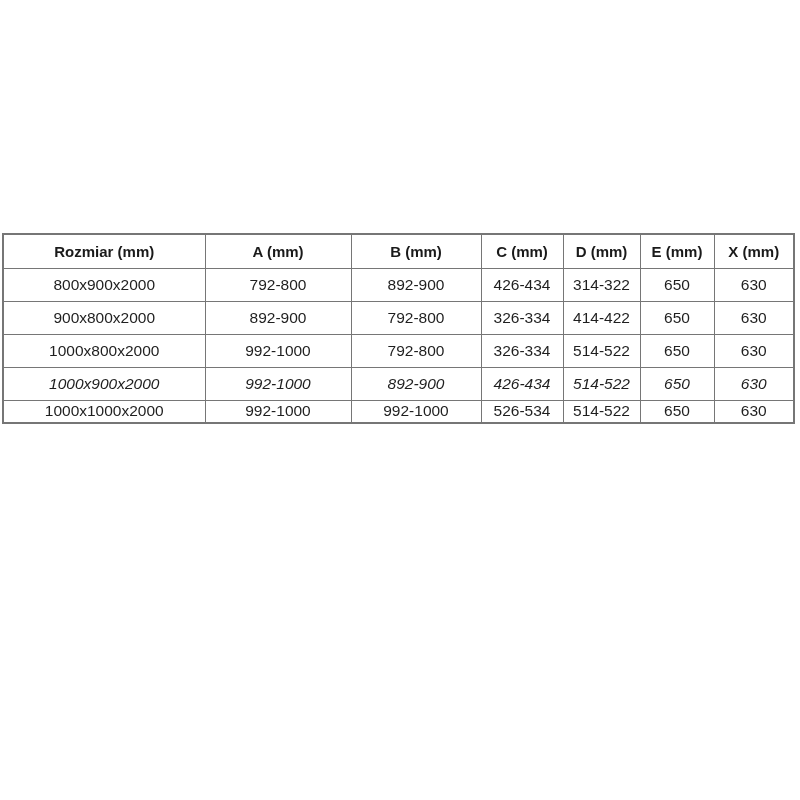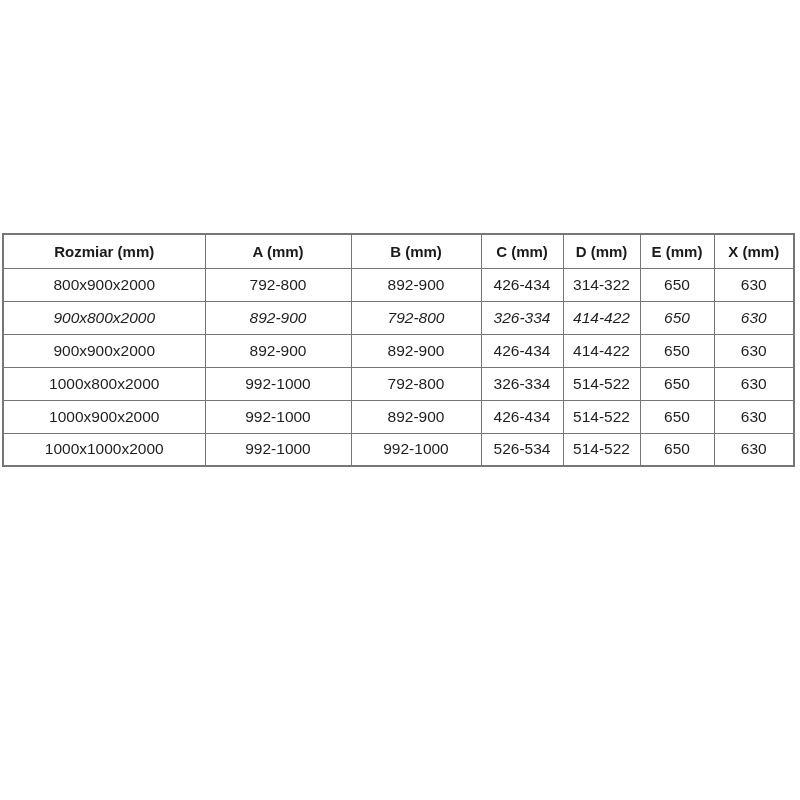--- a/index.html
+++ b/index.html
@@ -77,57 +77,48 @@
     <tbody>
         <tr style="height: 33px; margin-top: 24px;">
           <td>800x900x2000</td>
           <td>792-800</td>
           <td>892-900</td>
           <td>426-434</td>
           <td>314-322</td>
           <td>650</td>
           <td>630</td>
         </tr>
-        <tr style="height: 33px; font-style: italic;">
+        <tr style="height: 33px;">
           <td>900x800x2000</td>
           <td>892-900</td>
           <td>792-800</td>
           <td>326-334</td>
-          <td>414-422</td>
-          <td>650</td>
-          <td>630</td>
-        </tr>
-        <tr style="height: 33px;">
-          <td>900x900x2000</td>
-          <td>892-900</td>
-          <td>892-900</td>
-          <td>426-434</td>
           <td>414-422</td>
           <td>650</td>
           <td>630</td>
         </tr>
         <tr style="height: 33px;">
           <td>1000x800x2000</td>
           <td>992-1000</td>
           <td>792-800</td>
           <td>326-334</td>
           <td>514-522</td>
           <td>650</td>
           <td>630</td>
         </tr>
-        <tr style="height: 33px;">
+        <tr style="height: 33px; font-style: italic;">
           <td>1000x900x2000</td>
           <td>992-1000</td>
           <td>892-900</td>
           <td>426-434</td>
           <td>514-522</td>
           <td>650</td>
           <td>630</td>
         </tr>
-        <tr style="height: 33px;">
+        <tr style="height: 23px;">
           <td>1000x1000x2000</td>
           <td>992-1000</td>
           <td>992-1000</td>
           <td>526-534</td>
           <td>514-522</td>
           <td>650</td>
           <td>630</td>
         </tr>
       </tbody>
   </table>

